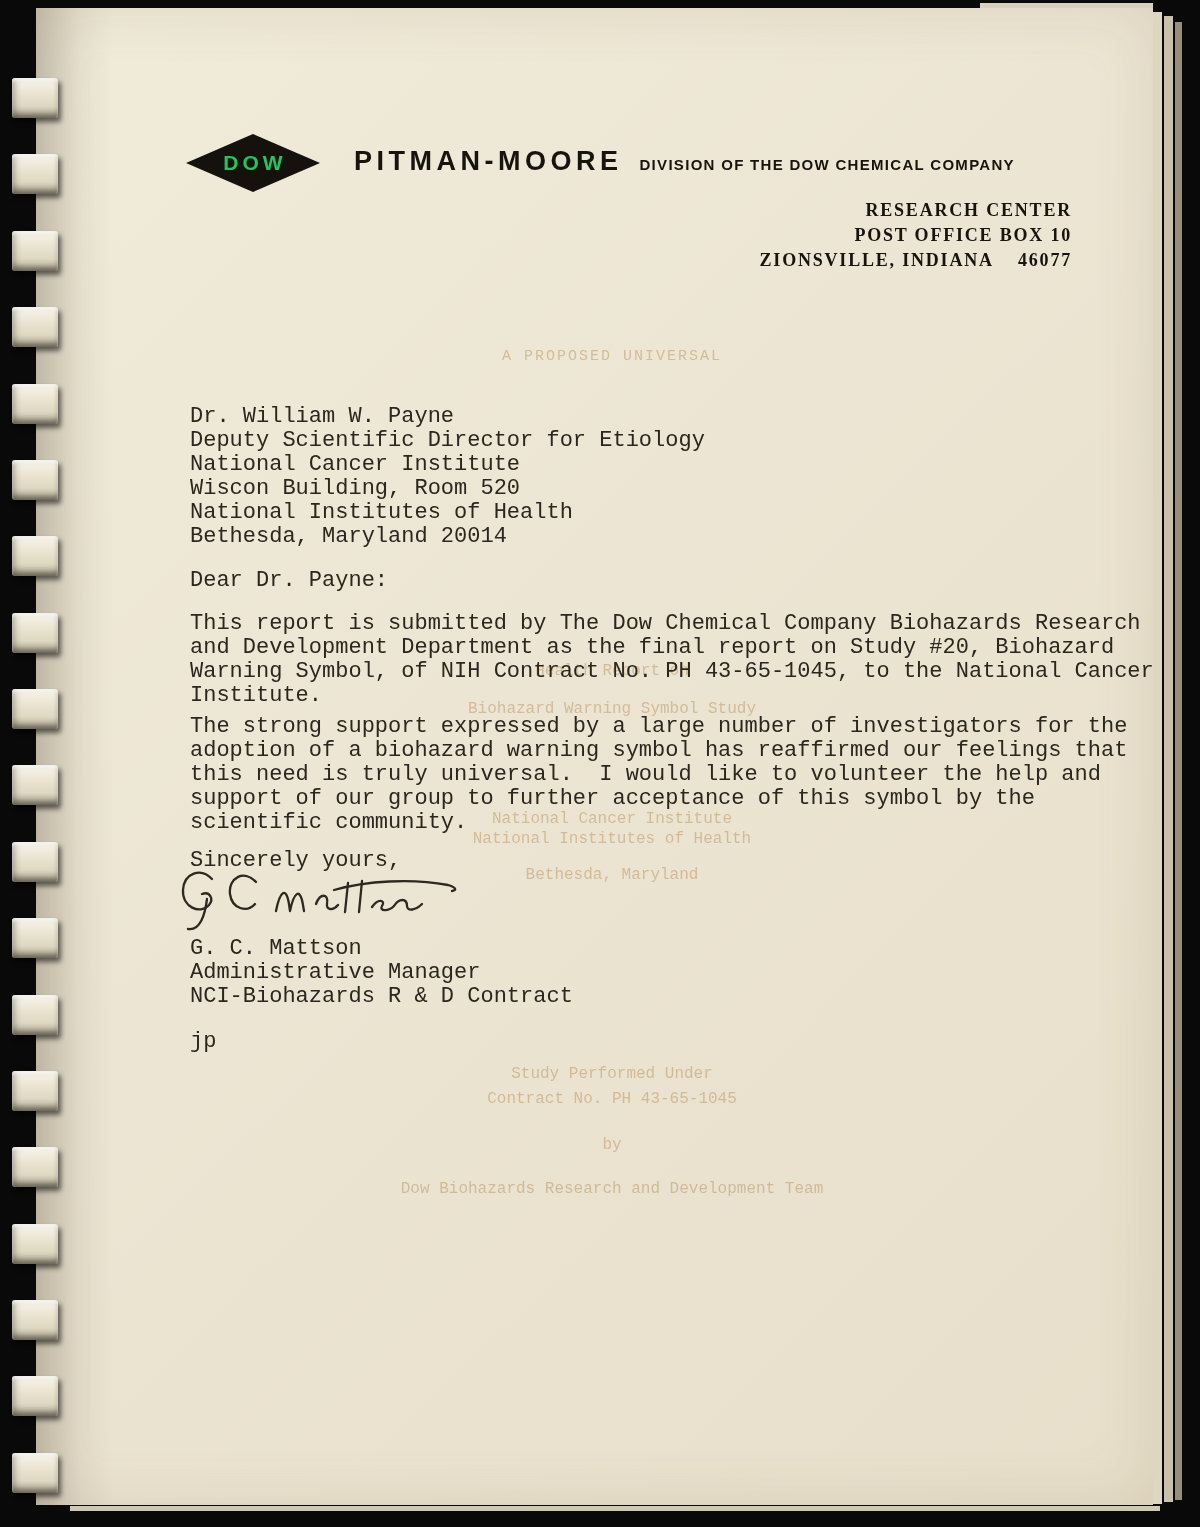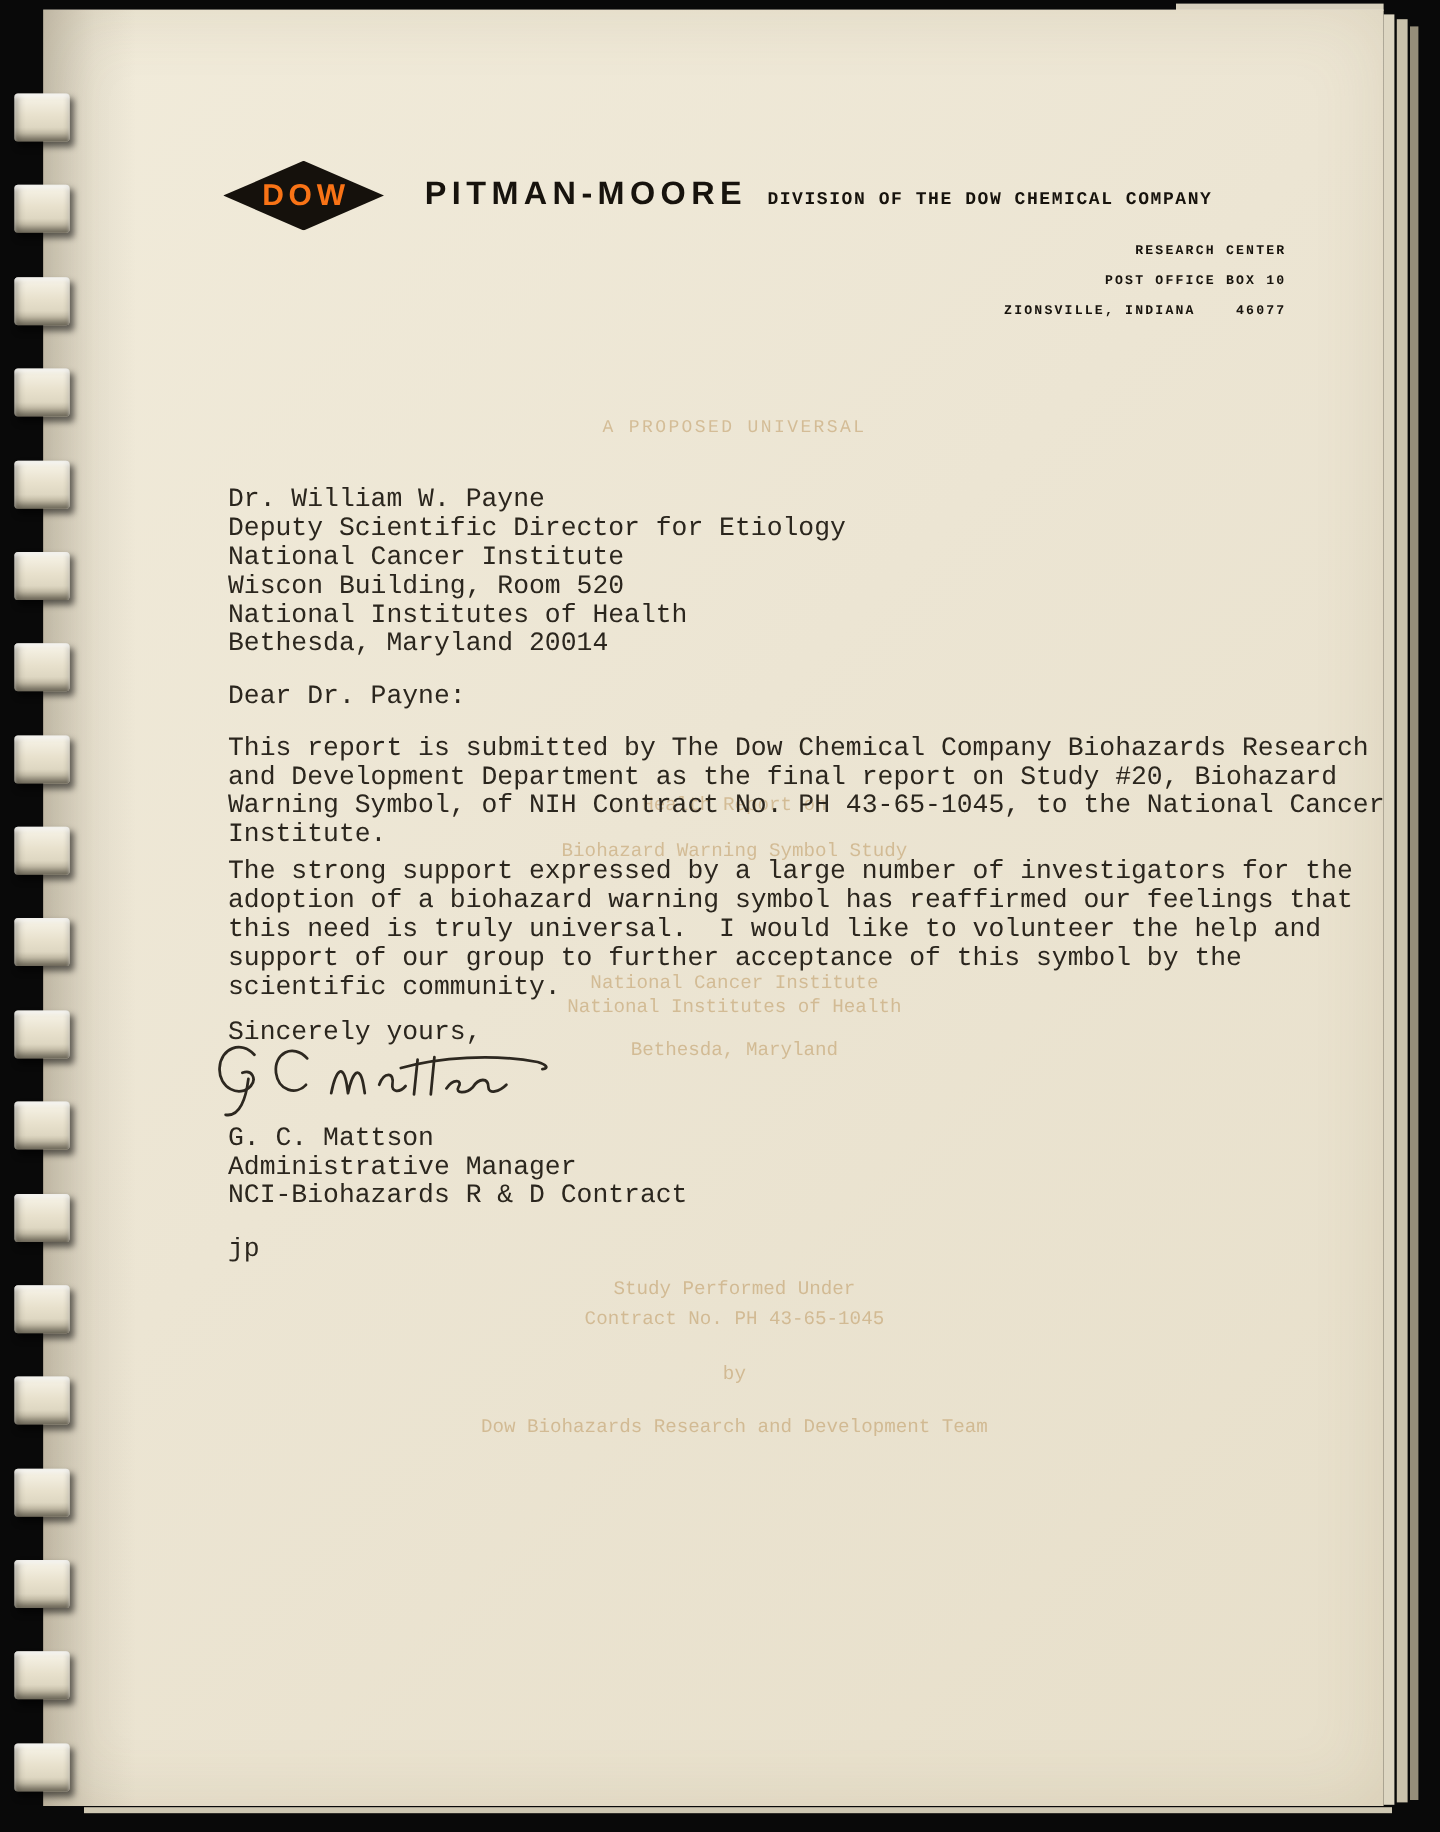--- a/index.html
+++ b/index.html
@@ -48,39 +48,39 @@
 
   
   .dow-diamond {
     position:absolute; left:150px; top:126px; width:134px; height:58px;
     background:#15110c;
     clip-path:polygon(50% 0, 100% 50%, 50% 100%, 0 50%);
     display:flex; align-items:center; justify-content:center;
     z-index:4;
   }
   .dow-text {
-    color:#f97316; font-family:"Liberation Sans", sans-serif;
-    font-weight:700; font-size:25px; letter-spacing:4px; padding-left:4px;
+    color:#22c55e; font-family:"Liberation Sans", sans-serif;
+    font-weight:700; font-size:21px; letter-spacing:4px; padding-left:4px;
   }
   .company-line {
     position:absolute; left:318px; top:138px;
     display:flex; align-items:baseline; gap:17px; white-space:nowrap; z-index:4;
   }
   .company-name {
     font-family:"Liberation Sans", sans-serif; font-weight:700;
     font-size:27px; letter-spacing:4.5px; color:#17130d;
   }
   .division {
-    font-family:Liberation Mono, monospace; font-weight:700;
+    font-family:Liberation Sans, sans-serif; font-weight:700;
     font-size:15px; letter-spacing:1.3px; color:#17130d;
   }
   .addr {
     position:absolute; right:81px; top:190px; text-align:right;
-    font-family:Liberation Mono, monospace; font-weight:700;
-    font-size:11px; line-height:25px; letter-spacing:1.8px;
+    font-family:Liberation Serif, serif; font-weight:700;
+    font-size:18px; line-height:25px; letter-spacing:1.8px;
     color:#17130d; white-space:pre; z-index:4;
   }
 
   
   .ghost {
     position:absolute; left:24px; top:0; width:1104px; height:100%;
     z-index:1; text-align:center;
     font-family:"Liberation Mono","DejaVu Sans Mono", monospace;
     font-size:16px; color:rgba(170,122,50,0.38);
     filter:blur(0.3px);

